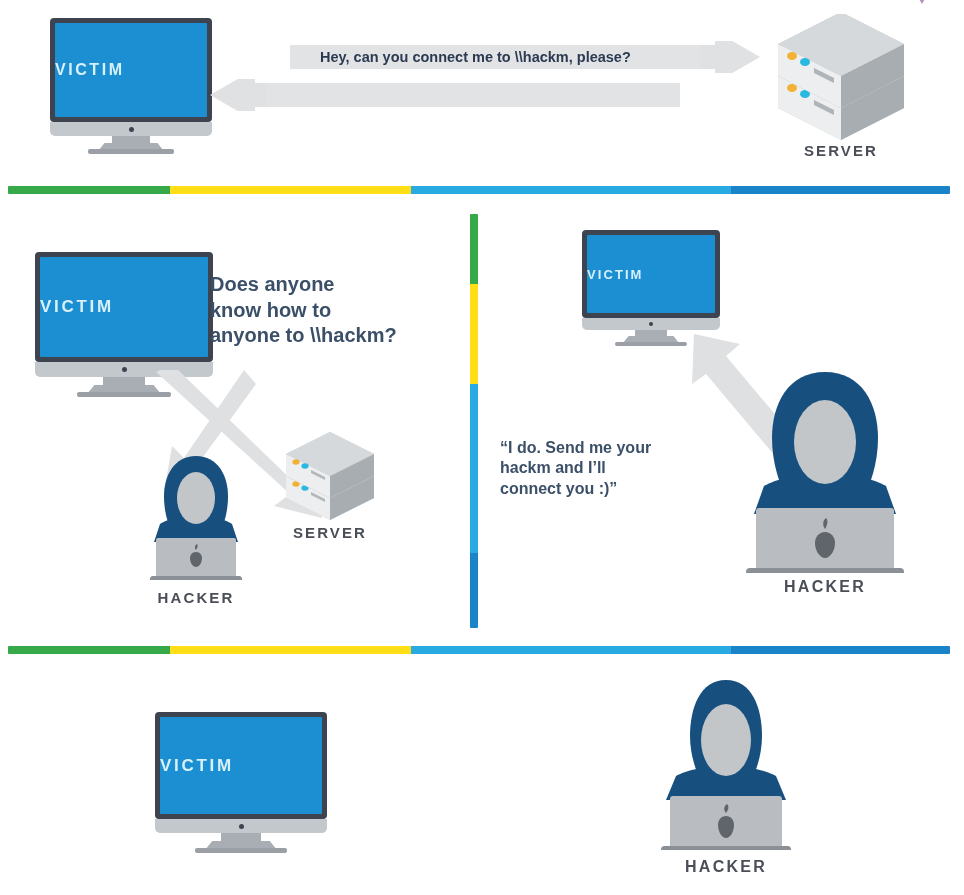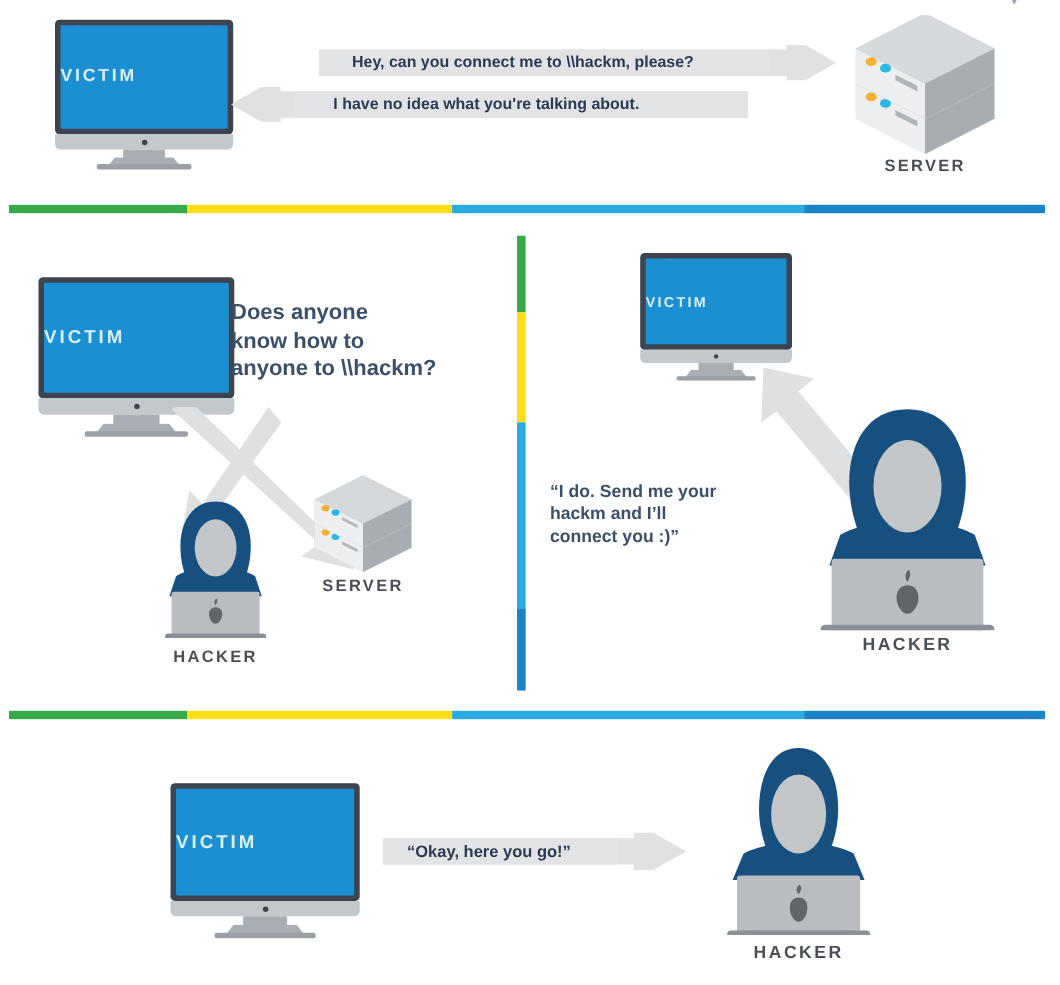--- a/index.html
+++ b/index.html
@@ -114,21 +114,20 @@
       <path d="M0 4 L410 4 L410 28 L0 28 Z" fill="#e2e3e5"></path>
     </svg>
     <span class="btext" style="left:30px;font-size:14.5px;">Hey, can you connect me to \\hackm, please?</span>
   </div>
 
   <div class="banner-arrow" style="left:205px;top:79px;width:475px;height:32px;">
     <svg width="475" height="32" viewBox="0 0 475 32">
       <path d="M475 4 L50 4 L50 -10 L5 16 L50 42 L50 28 L475 28 Z" fill="#e0e1e3"></path>
       <path d="M475 4 L62 4 L62 28 L475 28 Z" fill="#e2e3e5"></path>
     </svg>
-    <span class="btext" style="left:98px;font-size:14.5px;">I have no idea what you're talking about.</span>
   </div>
 
   <div class="server" style="left:766px;top:14px;width:150px;height:128px;">
     <svg width="150" height="128" viewBox="0 0 150 128">
 
       <path d="M12 62 L75 30 L138 62 L138 94 L75 126 L12 94 Z" fill="#c8ccce"></path>
       <path d="M12 62 L75 94 L75 126 L12 94 Z" fill="#eceeef"></path>
       <path d="M75 94 L138 62 L138 94 L75 126 Z" fill="#a7adb1"></path>
       <path d="M12 62 L75 30 L138 62 L75 94 Z" fill="#d6d9db"></path>
 
@@ -282,27 +281,20 @@
     </div>
     <div class="chin" style="top:107px;height:14px;">
       <span class="dot"></span>
     </div>
     <div class="neck" style="left:66px;top:121px;width:40px;height:16px;"></div>
     <div class="foot" style="left:50px;top:129px;width:72px;height:9px;
                 clip-path:polygon(10% 0,90% 0,100% 100%,0 100%);"></div>
     <div class="foot-shadow" style="left:40px;top:136px;width:92px;height:5px;"></div>
   </div>
 
-  <div class="banner-arrow" style="left:348px;top:757px;width:278px;height:34px;">
-    <svg width="278" height="34" viewBox="0 0 278 34">
-      <path d="M0 5 L228 5 L228 -10 L276 17 L228 44 L228 29 L0 29 Z" fill="#e0e1e3"></path>
-      <path d="M0 5 L214 5 L214 29 L0 29 Z" fill="#e2e3e5"></path>
-    </svg>
-    <span class="btext" style="left:22px;font-size:15px;">“Okay, here you go!”</span>
-  </div>
 
   <div class="hacker" style="left:656px;top:678px;width:140px;height:172px;">
     <svg width="140" height="172" viewBox="0 0 140 172">
       <path d="M70 2 C44 2 34 30 34 58 C34 80 42 98 48 110 L92 110 C98 98 106 80 106 58 C106 30 96 2 70 2 Z" fill="#17507f"></path>
       <path d="M20 98 C20 98 36 88 70 88 C104 88 120 98 120 98 L130 122 L10 122 Z" fill="#17507f"></path>
       <ellipse cx="70" cy="62" rx="25" ry="36" fill="#c2c6c9"></ellipse>
       <rect x="14" y="118" width="112" height="60" rx="3" fill="#b9bdc1"></rect>
       <path d="M70 138 C65 138 62 142 62 147 C62 154 66 160 70 160 C74 160 78 154 78 147 C78 142 75 138 70 138 Z" fill="#5f656b"></path>
       <path d="M70 135 C73 131 73 128 71 126 C68 128 67 132 70 135 Z" fill="#5f656b"></path>
       <rect x="5" y="168" width="130" height="7" rx="3.5" fill="#8a9095"></rect>

